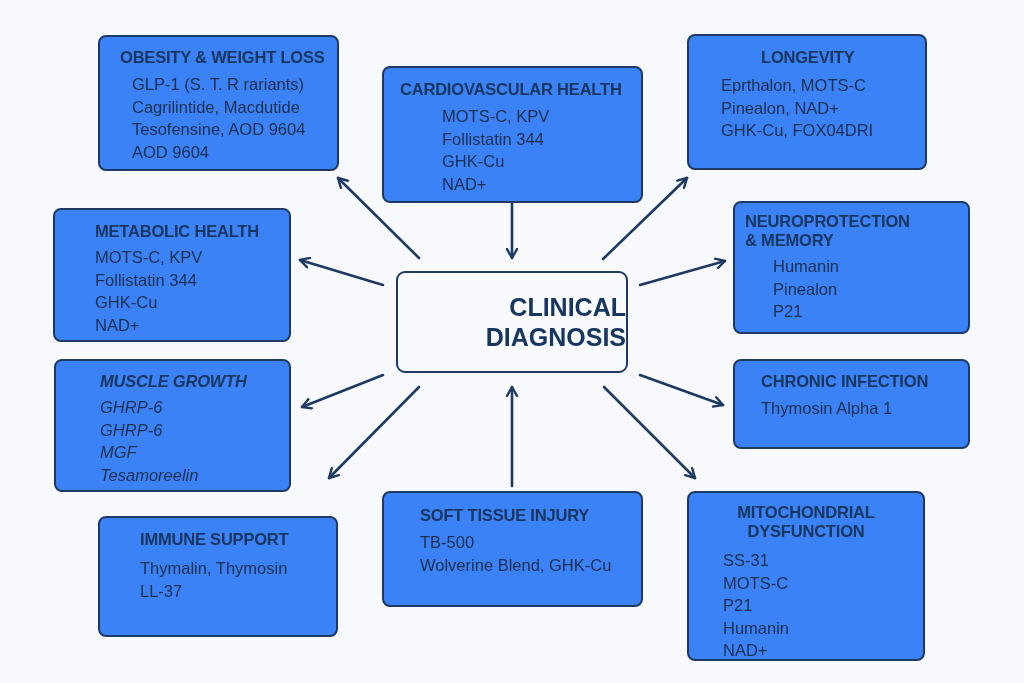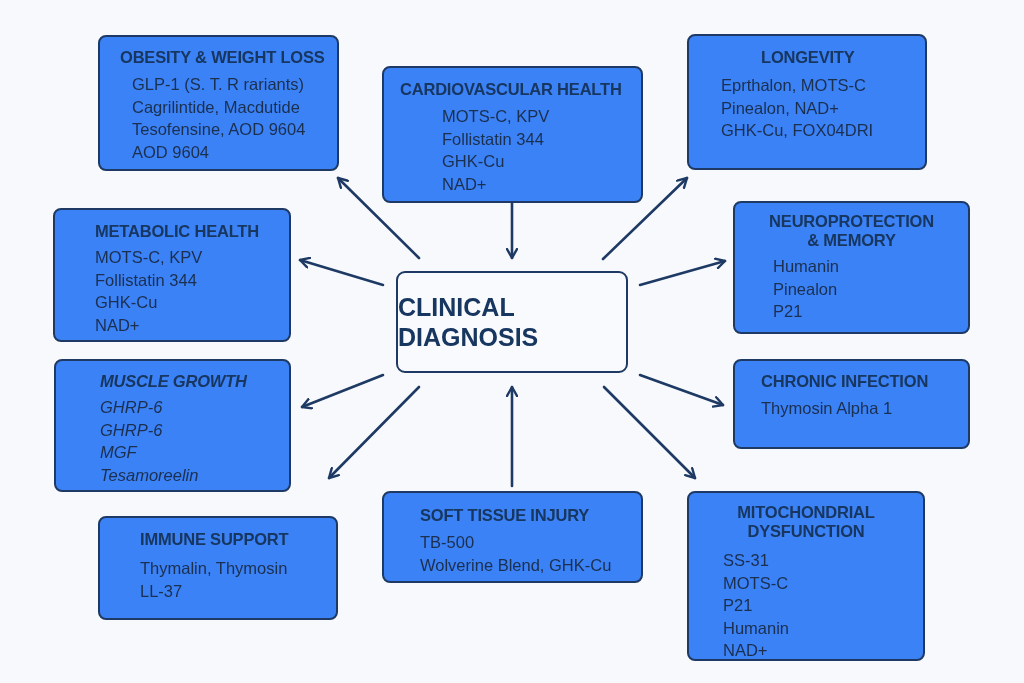--- a/index.html
+++ b/index.html
@@ -30,21 +30,21 @@
     color: #1b2f4f;
     line-height: 22.5px;
     white-space: nowrap;
   }
   .center-box {
     position: absolute;
     left: 396px; top: 271px; width: 232px; height: 102px;
     background: #f8fafd;
     border: 2px solid #1e3a64;
     border-radius: 9px;
-    display: flex; align-items: flex-start; justify-content: center; flex-direction: column;
+    display: flex; align-items: flex-end; justify-content: center; flex-direction: column;
   }
   .center-box .ct {
     font-family: "Liberation Sans", sans-serif;
     font-weight: bold;
     font-size: 25px;
     line-height: 30px;
     color: #173660;
     text-align: center;
   }
   svg.arrows { position: absolute; left: 0; top: 0; }
@@ -107,21 +107,21 @@
     <div class="title">METABOLIC HEALTH</div>
     <ul style="margin-top:5px;">
       <li>MOTS-C, KPV</li>
       <li>Follistatin 344</li>
       <li>GHK-Cu</li>
       <li>NAD+</li>
     </ul>
   </div>
 
   <div class="box" style="left:733px; top:201px; width:237px; height:133px; padding:9px 10px 0 38px;">
-    <div class="title center" style="text-align:center; margin-left:-28px;">
+    <div class="title center" style="text-align:left; margin-left:-28px;">
       <div>NEUROPROTECTION</div>
       <div>&amp; MEMORY</div>
     </div>
     <ul style="margin-top:5px;">
       <li>Humanin</li>
       <li>Pinealon</li>
       <li>P21</li>
     </ul>
   </div>
 
@@ -135,29 +135,29 @@
     </ul>
   </div>
 
   <div class="box" style="left:733px; top:359px; width:237px; height:90px; padding:11px 10px 0 26px;">
     <div class="title">CHRONIC INFECTION</div>
     <ul style="margin-top:6px;">
       <li>Thymosin Alpha 1</li>
     </ul>
   </div>
 
-  <div class="box" style="left:98px; top:516px; width:240px; height:104px; padding:12px 10px 0 40px;">
+  <div class="box" style="left:98px; top:516px; width:240px; height:121px; padding:12px 10px 0 40px;">
     <div class="title">IMMUNE SUPPORT</div>
     <ul style="margin-top:8px;">
       <li>Thymalin, Thymosin</li>
       <li>LL-37</li>
     </ul>
   </div>
 
-  <div class="box" style="left:382px; top:491px; width:261px; height:92px; padding:13px 10px 0 36px;">
+  <div class="box" style="left:382px; top:491px; width:261px; height:116px; padding:13px 10px 0 36px;">
     <div class="title">SOFT TISSUE INJURY</div>
     <ul style="margin-top:6px;">
       <li>TB-500</li>
       <li>Wolverine Blend, GHK-Cu</li>
     </ul>
   </div>
 
   <div class="box" style="left:687px; top:491px; width:238px; height:170px; padding:10px 10px 0 34px;">
     <div class="title center" style="text-align:center; margin-left:-24px;">
       <div>MITOCHONDRIAL</div>

